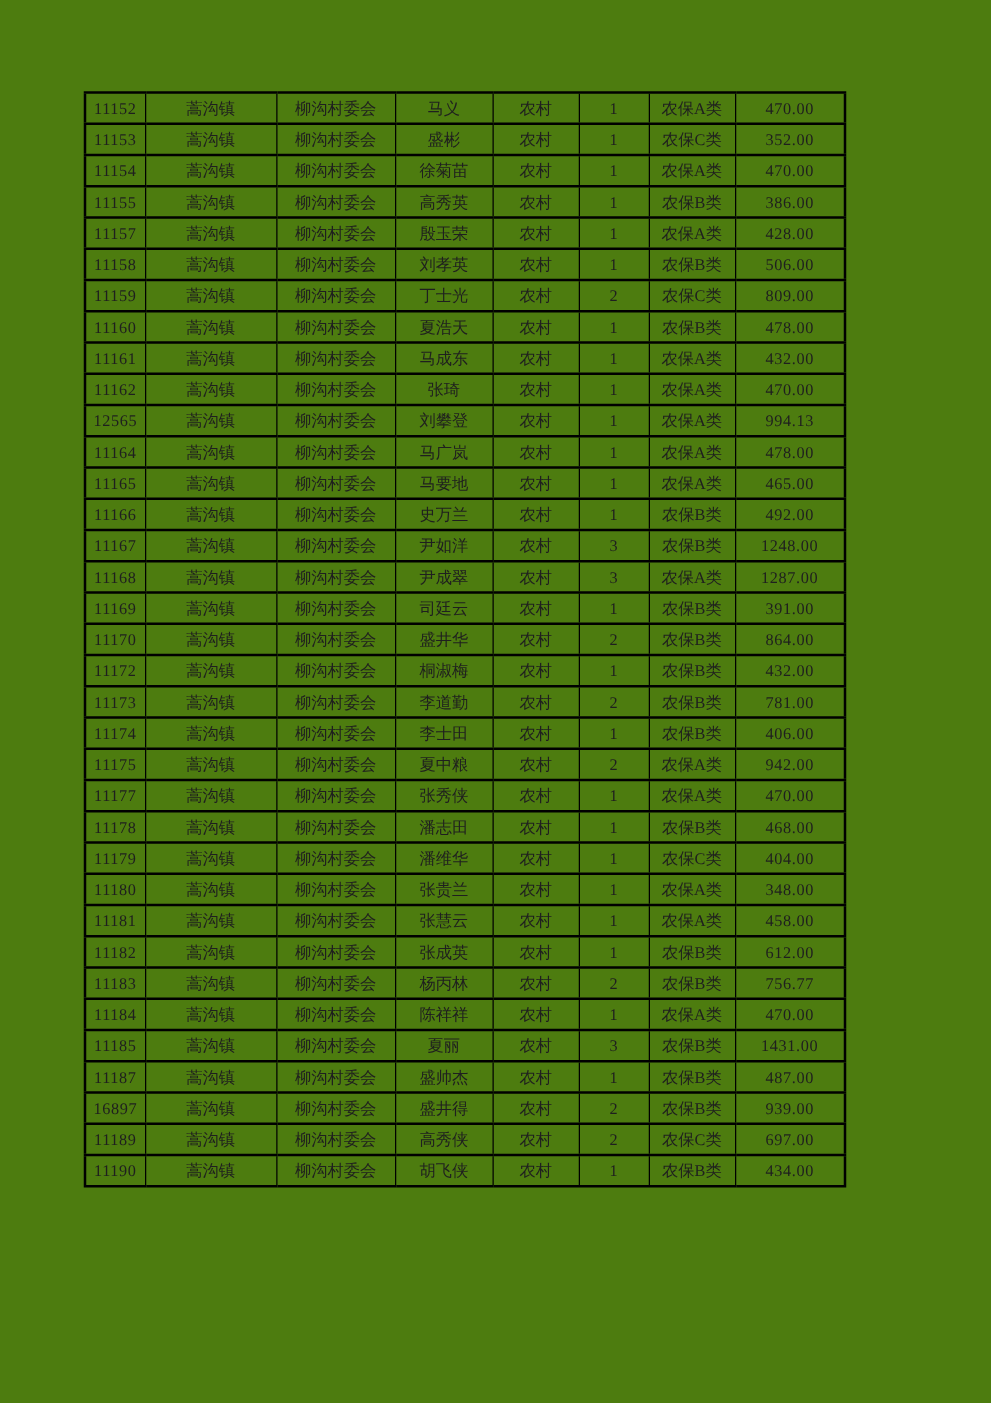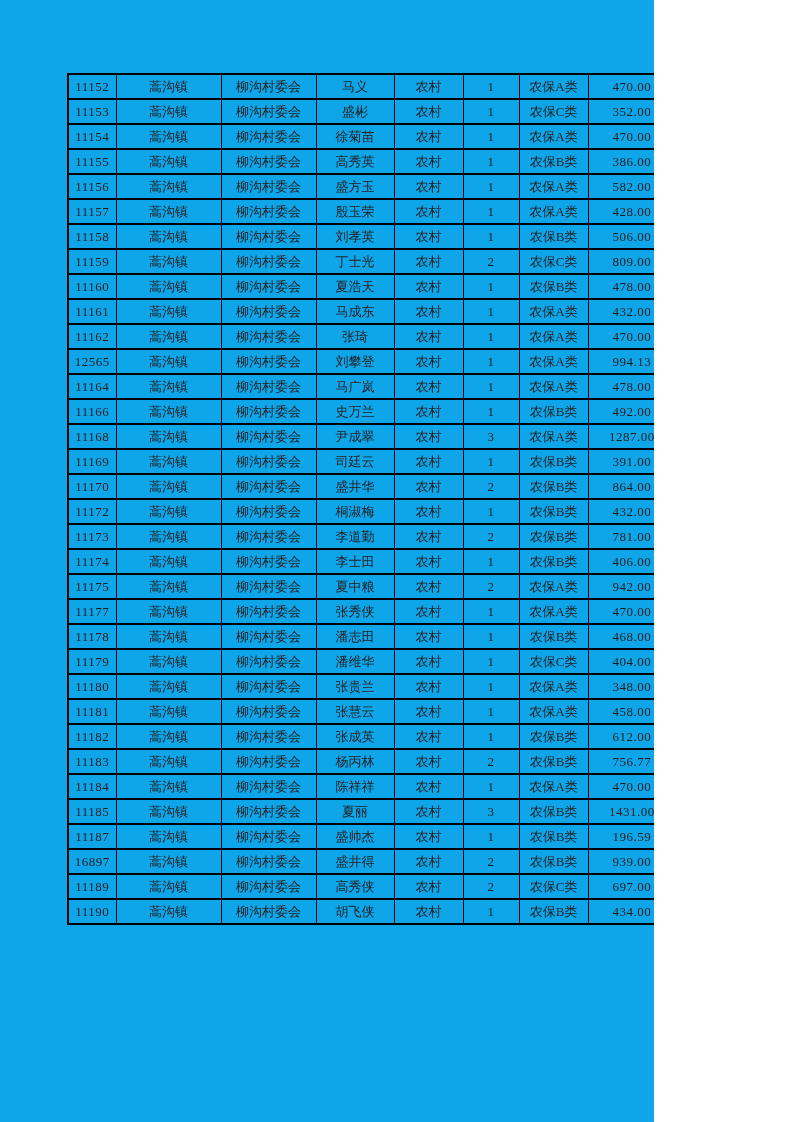--- a/index.html
+++ b/index.html
@@ -10,23 +10,23 @@
   body {
     width: 793px;
     height: 1122px;
     position: relative;
     font-family: "Liberation Serif", "DejaVu Serif", serif;
     color: #1f1f1f;
   }
   .page {
     position: absolute;
     left: 0; top: 0;
-    width: 654px;
+    width: 793px;
     height: 1122px;
-    background: #0ea5e9;
+    background: #4d7c0f;
     overflow: hidden;
     text-decoration: underline;
   }
   table.data-table {
     position: absolute;
     left: 67px;
     top: 73px;
     width: 608px;
     border-collapse: collapse;
     table-layout: fixed;
@@ -106,30 +106,20 @@
           <td class="num">11155</td>
           <td>蒿沟镇</td>
           <td>柳沟村委会</td>
           <td>高秀英</td>
           <td>农村</td>
           <td class="num">1</td>
           <td>农保B类</td>
           <td class="num">386.00</td>
         </tr>
         <tr>
-          <td class="num">11156</td>
-          <td>蒿沟镇</td>
-          <td>柳沟村委会</td>
-          <td>盛方玉</td>
-          <td>农村</td>
-          <td class="num">1</td>
-          <td>农保A类</td>
-          <td class="num">582.00</td>
-        </tr>
-        <tr>
           <td class="num">11157</td>
           <td>蒿沟镇</td>
           <td>柳沟村委会</td>
           <td>殷玉荣</td>
           <td>农村</td>
           <td class="num">1</td>
           <td>农保A类</td>
           <td class="num">428.00</td>
         </tr>
         <tr>
@@ -196,28 +186,48 @@
           <td class="num">11164</td>
           <td>蒿沟镇</td>
           <td>柳沟村委会</td>
           <td>马广岚</td>
           <td>农村</td>
           <td class="num">1</td>
           <td>农保A类</td>
           <td class="num">478.00</td>
         </tr>
         <tr>
+          <td class="num">11165</td>
+          <td>蒿沟镇</td>
+          <td>柳沟村委会</td>
+          <td>马要地</td>
+          <td>农村</td>
+          <td class="num">1</td>
+          <td>农保A类</td>
+          <td class="num">465.00</td>
+        </tr>
+        <tr>
           <td class="num">11166</td>
           <td>蒿沟镇</td>
           <td>柳沟村委会</td>
           <td>史万兰</td>
           <td>农村</td>
           <td class="num">1</td>
           <td>农保B类</td>
           <td class="num">492.00</td>
+        </tr>
+        <tr>
+          <td class="num">11167</td>
+          <td>蒿沟镇</td>
+          <td>柳沟村委会</td>
+          <td>尹如洋</td>
+          <td>农村</td>
+          <td class="num">3</td>
+          <td>农保B类</td>
+          <td class="num">1248.00</td>
         </tr>
         <tr>
           <td class="num">11168</td>
           <td>蒿沟镇</td>
           <td>柳沟村委会</td>
           <td>尹成翠</td>
           <td>农村</td>
           <td class="num">3</td>
           <td>农保A类</td>
           <td class="num">1287.00</td>
@@ -373,21 +383,21 @@
           <td class="num">1431.00</td>
         </tr>
         <tr>
           <td class="num">11187</td>
           <td>蒿沟镇</td>
           <td>柳沟村委会</td>
           <td>盛帅杰</td>
           <td>农村</td>
           <td class="num">1</td>
           <td>农保B类</td>
-          <td class="num">196.59</td>
+          <td class="num">487.00</td>
         </tr>
         <tr>
           <td class="num">16897</td>
           <td>蒿沟镇</td>
           <td>柳沟村委会</td>
           <td>盛井得</td>
           <td>农村</td>
           <td class="num">2</td>
           <td>农保B类</td>
           <td class="num">939.00</td>

